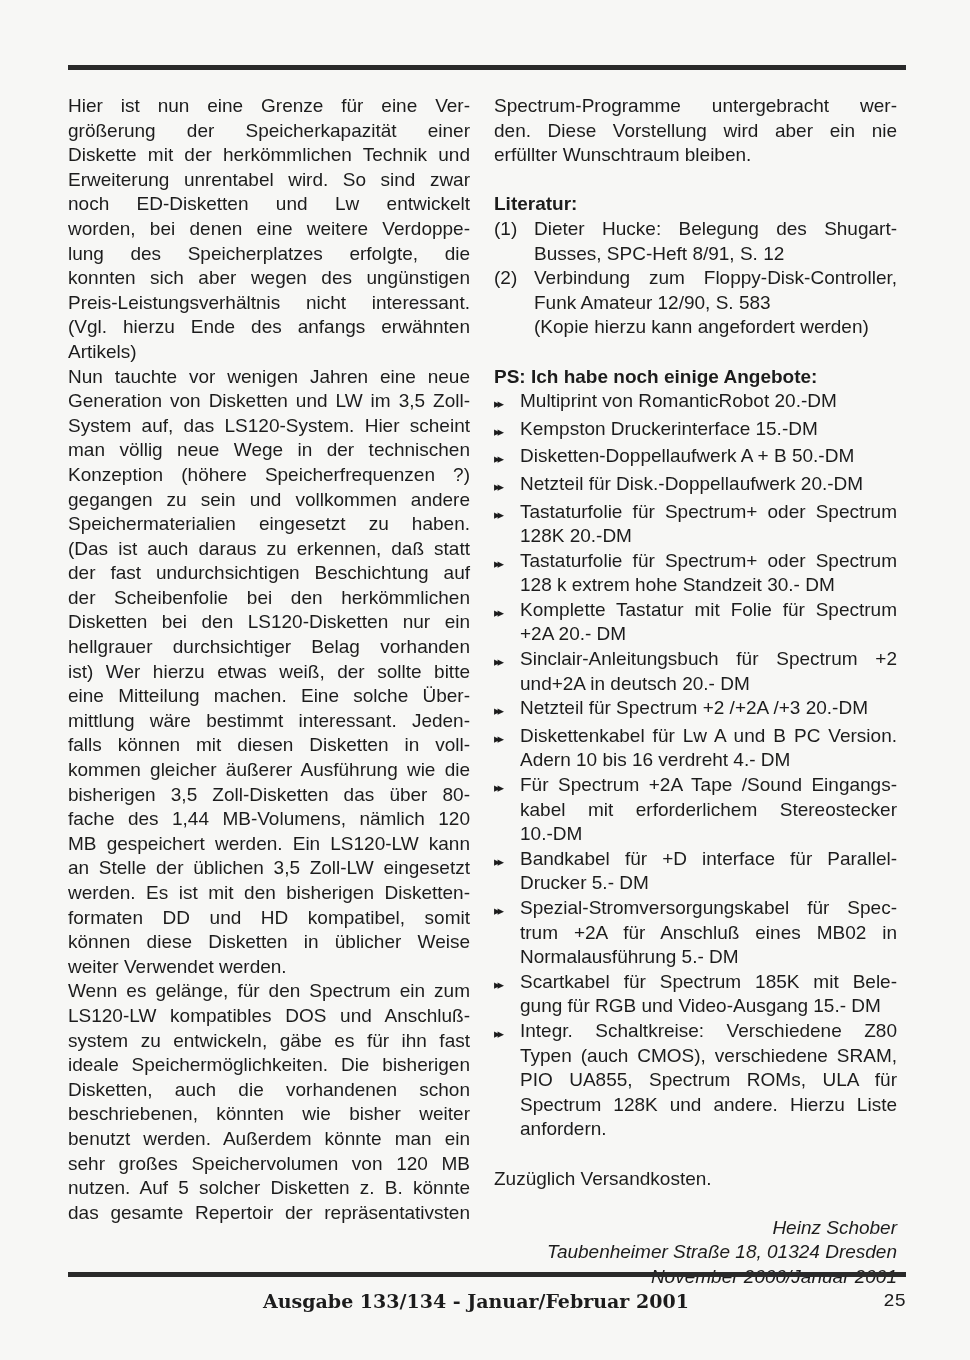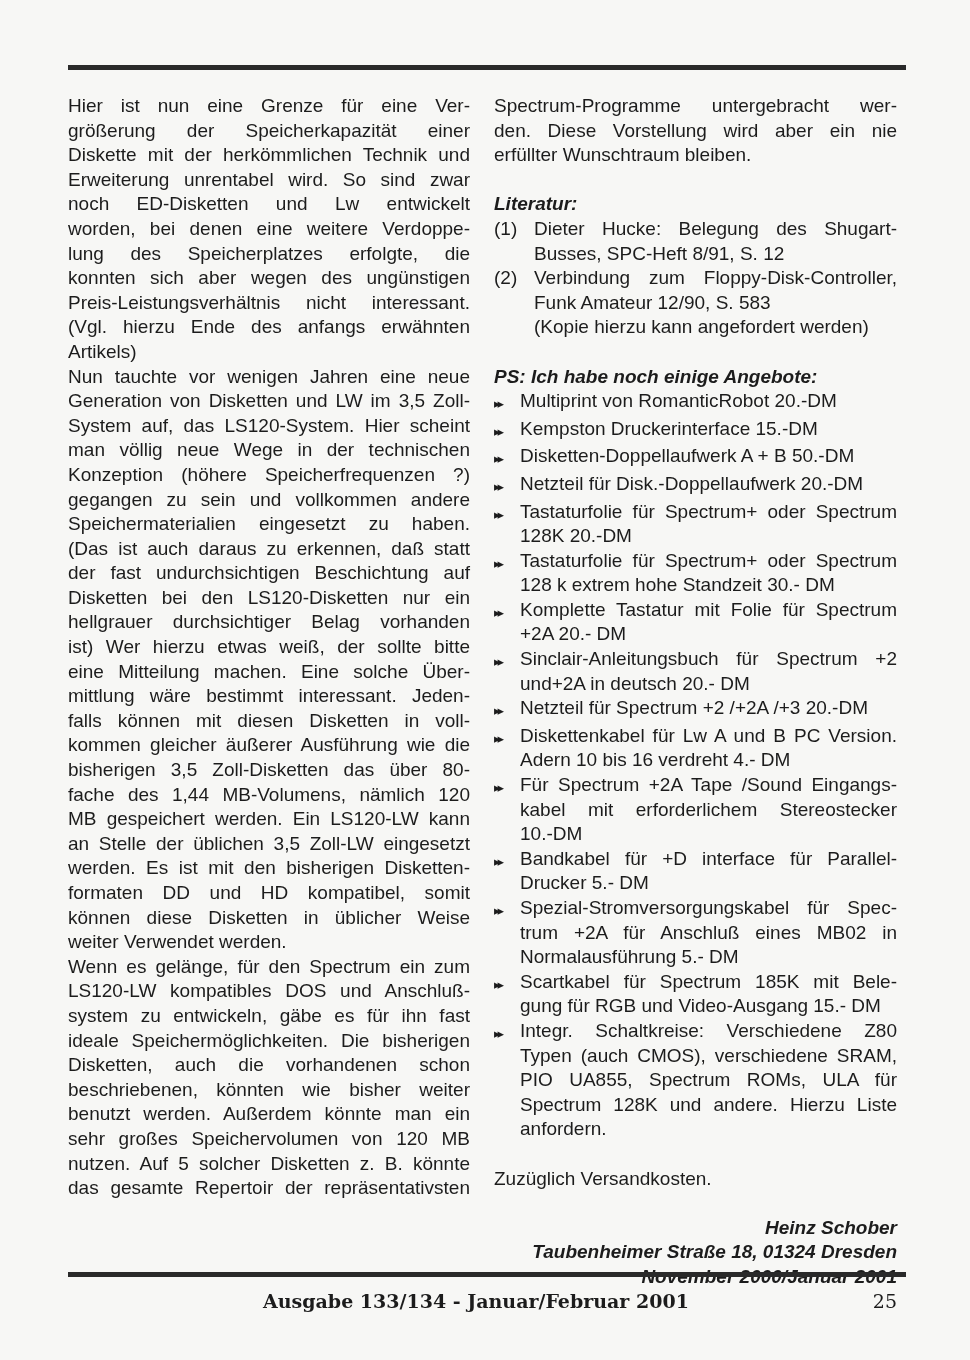--- a/index.html
+++ b/index.html
@@ -22,35 +22,35 @@
     .col {
       position: absolute; top: 94px;
       font-size: 19px; line-height: 24.6px;
     }
     .col-left { left: 68px; width: 402px; }
     .col-right { left: 494px; width: 403px; }
     .col p { margin: 0; text-align: justify; text-align-last: left; }
     .lines span { display: block; text-align: justify; text-align-last: justify; white-space: nowrap; }
     .lines span.last { text-align-last: left; }
     .spacer { height: 24.6px; }
-    .heading { font-weight: bold; font-style: italic; margin: 0; }
+    .heading { font-weight: bold; margin: 0; }
     .lit-item { display: flex; }
     .lit-num { width: 40px; flex: none; }
     .lit-text { flex: 1; }
     .offer { display: flex; }
     .bullet { width: 26px; flex: none; font-size: 13px; letter-spacing: -3px; padding-top: 3px; }
     .offer-lines { flex: 1; }
-    .signature { text-align: right; font-weight: bold; font-style: italic; }
+    .signature { text-align: right; font-weight: normal; font-style: italic; }
     .footer {
       position: absolute; top: 1290px; left: 68px; width: 838px;
       font-family: "DejaVu Serif", "Liberation Serif", serif;
       font-size: 19px; font-weight: bold;
     }
     .footer-issue { position: absolute; left: 195px; top: 0; font-weight: bold; }
-    .footer-page { position: absolute; right: 9px; top: 0; font-weight: normal; }
+    .footer-page { position: absolute; right: 0; top: 0; font-weight: normal; font-family: Liberation Mono, monospace; }
   </style>
 </head>
 <body>
 
 <div class="rule-top"></div>
 
 <div class="col col-left">
   <div class="lines">
     <span>Hier ist nun eine Grenze für eine Ver-</span>
     <span>größerung der Speicherkapazität einer</span>
@@ -67,20 +67,21 @@
   <div class="lines">
     <span>Nun tauchte vor wenigen Jahren eine neue</span>
     <span>Generation von Disketten und LW im 3,5 Zoll-</span>
     <span>System auf, das LS120-System. Hier scheint</span>
     <span>man völlig neue Wege in der technischen</span>
     <span>Konzeption (höhere Speicherfrequenzen ?)</span>
     <span>gegangen zu sein und vollkommen andere</span>
     <span>Speichermaterialien eingesetzt zu haben.</span>
     <span>(Das ist auch daraus zu erkennen, daß statt</span>
     <span>der fast undurchsichtigen Beschichtung auf</span>
+    <span>der Scheibenfolie bei den herkömmlichen</span>
     <span>Disketten bei den LS120-Disketten nur ein</span>
     <span>hellgrauer durchsichtiger Belag vorhanden</span>
     <span>ist) Wer hierzu etwas weiß, der sollte bitte</span>
     <span>eine Mitteilung machen. Eine solche Über-</span>
     <span>mittlung wäre bestimmt interessant. Jeden-</span>
     <span>falls können mit diesen Disketten in voll-</span>
     <span>kommen gleicher äußerer Ausführung wie die</span>
     <span>bisherigen 3,5 Zoll-Disketten das über 80-</span>
     <span>fache des 1,44 MB-Volumens, nämlich 120</span>
     <span>MB gespeichert werden. Ein LS120-LW kann</span>

